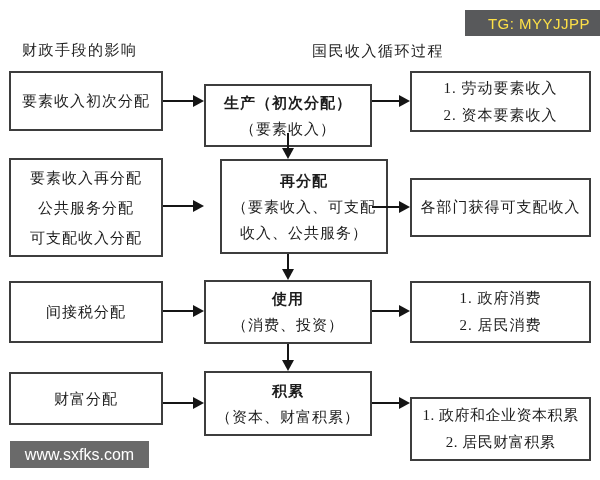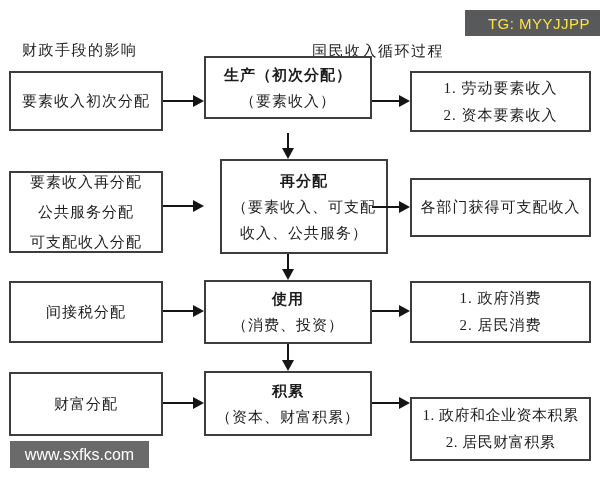--- a/index.html
+++ b/index.html
@@ -58,32 +58,32 @@
     <span>TG: MYYJJPP</span>
   </div>
 
   <div class="header" style="left:22px; top:41px;">财政手段的影响</div>
   <div class="header" style="left:312px; top:42px;">国民收入循环过程</div>
 
   <div class="box left-col" style="top:71px; height:60px;">
     <span class="line">要素收入初次分配</span>
   </div>
   <div class="arrow-h" style="left:163px; top:100px; width:30px;"></div>
-  <div class="box center-col" style="top:56px; height:63px;">
+  <div class="box center-col" style="top:84px; height:63px;">
     <span class="line bold">生产（初次分配）</span>
     <span class="line">（要素收入）</span>
   </div>
   <div class="arrow-h" style="left:372px; top:100px; width:27px;"></div>
   <div class="box right-col" style="top:71px; height:61px;">
     <span class="line">1. 劳动要素收入</span>
     <span class="line">2. 资本要素收入</span>
   </div>
   <div class="arrow-v" style="left:287px; top:133px; height:16px;"></div>
 
-  <div class="box left-col" style="top:171px; height:82px;">
+  <div class="box left-col" style="top:158px; height:99px;">
     <span class="line">要素收入再分配</span>
     <span class="line">公共服务分配</span>
     <span class="line">可支配收入分配</span>
   </div>
   <div class="arrow-h" style="left:163px; top:205px; width:30px;"></div>
   <div class="box center-col" style="top:159px; height:95px;margin-left:16px;">
     <span class="line bold">再分配</span>
     <span class="line">（要素收入、可支配</span>
     <span class="line">收入、公共服务）</span>
   </div>
@@ -101,21 +101,21 @@
     <span class="line bold">使用</span>
     <span class="line">（消费、投资）</span>
   </div>
   <div class="arrow-h" style="left:372px; top:310px; width:27px;"></div>
   <div class="box right-col" style="top:281px; height:62px;">
     <span class="line">1. 政府消费</span>
     <span class="line">2. 居民消费</span>
   </div>
   <div class="arrow-v" style="left:287px; top:344px; height:17px;"></div>
 
-  <div class="box left-col" style="top:372px; height:64px;">
+  <div class="box left-col" style="top:372px; height:53px;">
     <span class="line">财富分配</span>
   </div>
   <div class="arrow-h" style="left:163px; top:402px; width:30px;"></div>
   <div class="box center-col" style="top:371px; height:65px;">
     <span class="line bold">积累</span>
     <span class="line">（资本、财富积累）</span>
   </div>
   <div class="arrow-h" style="left:372px; top:402px; width:27px;"></div>
   <div class="box right-col" style="top:372px; height:64px; letter-spacing:0.5px;margin-top:25px;">
     <span class="line">1. 政府和企业资本积累</span>

